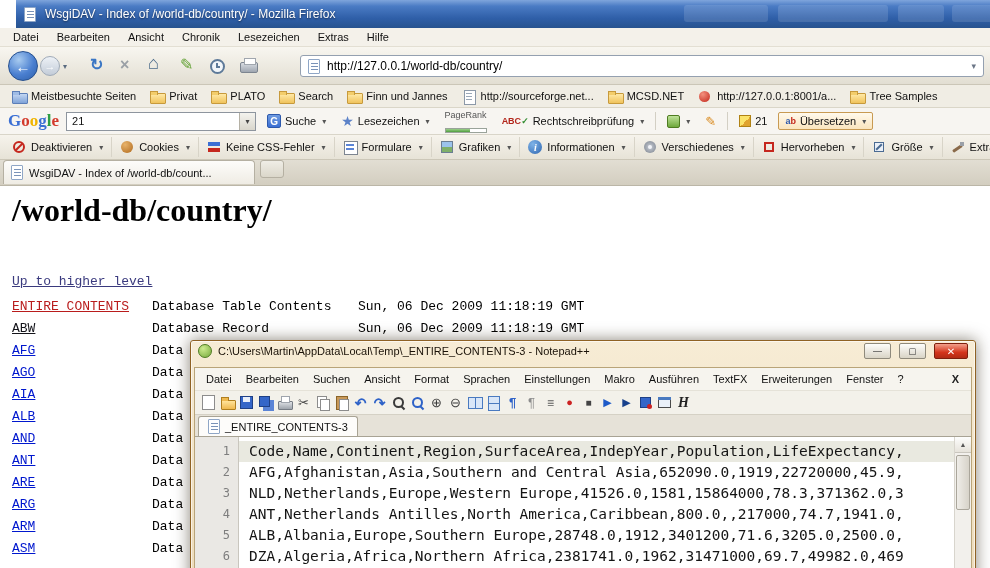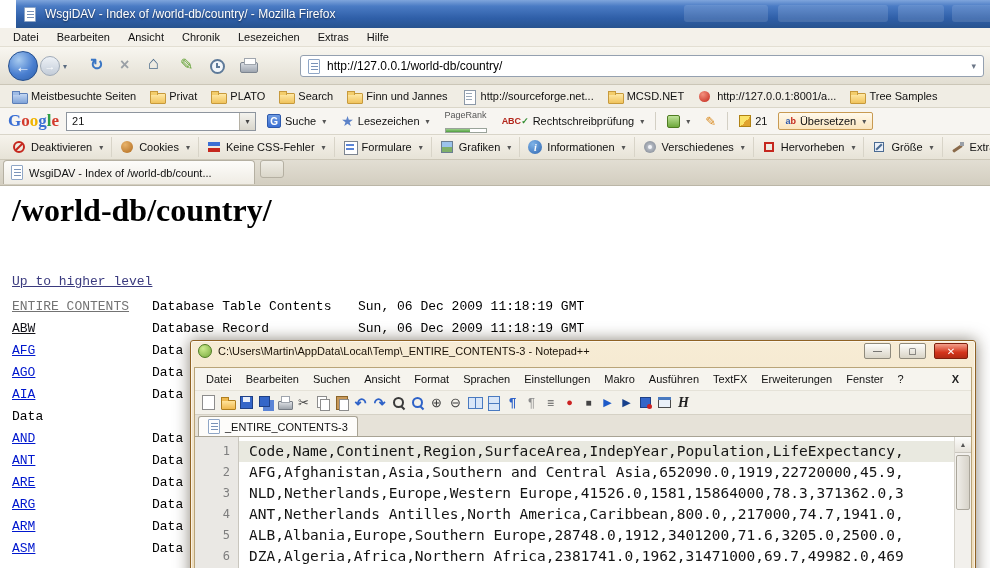--- a/index.html
+++ b/index.html
@@ -130,21 +130,21 @@
   border:1px solid #B5B0A2;border-radius:3px}
 
 
 .ff-content{position:absolute;left:0;top:186px;width:990px;height:382px;background:#fff;overflow:hidden}
 .page-h1{position:absolute;left:12px;top:6px;font-family:"Liberation Serif",serif;font-size:32px;font-weight:bold;color:#000}
 .uplink{position:absolute;left:12px;top:88px;font-family:"Liberation Mono",monospace;font-size:13px;
   color:#3A3A7E;text-decoration:underline}
 .listing{position:absolute;left:12px;top:110px;font-family:"Liberation Mono",monospace;font-size:13px;line-height:22px}
 .lrow{display:flex;white-space:pre}
 .lrow .c1{width:140px;text-decoration:underline}
-.c1.link{color:#0017CE}.c1.visited{color:#737373}.c1.dark{color:#14141A}
+.c1.link{color:#0017CE}.c1.visited{color:#b91c1c}.c1.dark{color:#14141A}
 .lrow .c2{width:206px;color:#000}
 .lrow .c3{color:#000}
 
 
 .npp{position:absolute;left:190px;top:340px;width:786px;height:300px;
   background:linear-gradient(#F7ECD5,#EAD7B4);border:1px solid #8F6224;border-radius:3px 3px 0 0;
   box-shadow:0 0 16px rgba(40,30,10,.55),inset 0 0 0 1px rgba(255,255,255,.6)}
 .npp-titlebar{height:20px;display:flex;align-items:center;gap:6px;padding:0 7px;color:#1A1208}
 .npp-icon{width:14px;height:14px;border-radius:50%;background:radial-gradient(circle at 35% 30%,#CDEB8E,#76A93C);
   border:1px solid #4F7C22;flex:0 0 auto}
@@ -414,20 +414,21 @@
           <span class="c1 link">AGO</span>
           <span class="c2">Data</span>
           <span class="c3"></span>
         </div>
         <div class="lrow">
           <span class="c1 link">AIA</span>
           <span class="c2">Data</span>
           <span class="c3"></span>
         </div>
         <div class="lrow">
+          <span class="c1 link">ALB</span>
           <span class="c2">Data</span>
           <span class="c3"></span>
         </div>
         <div class="lrow">
           <span class="c1 link">AND</span>
           <span class="c2">Data</span>
           <span class="c3"></span>
         </div>
         <div class="lrow">
           <span class="c1 link">ANT</span>

